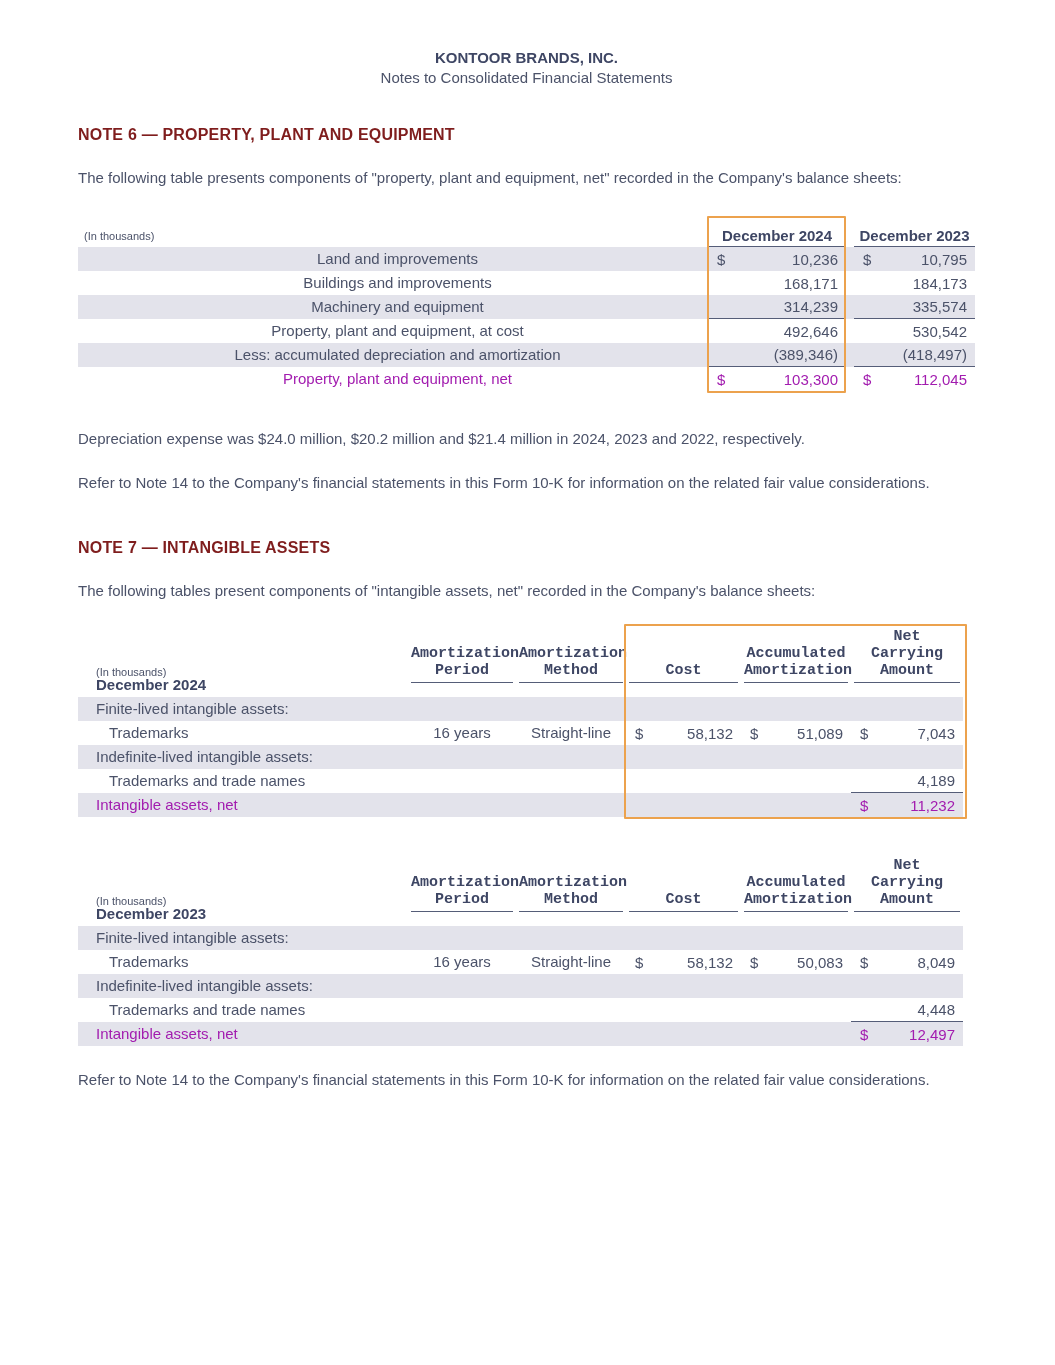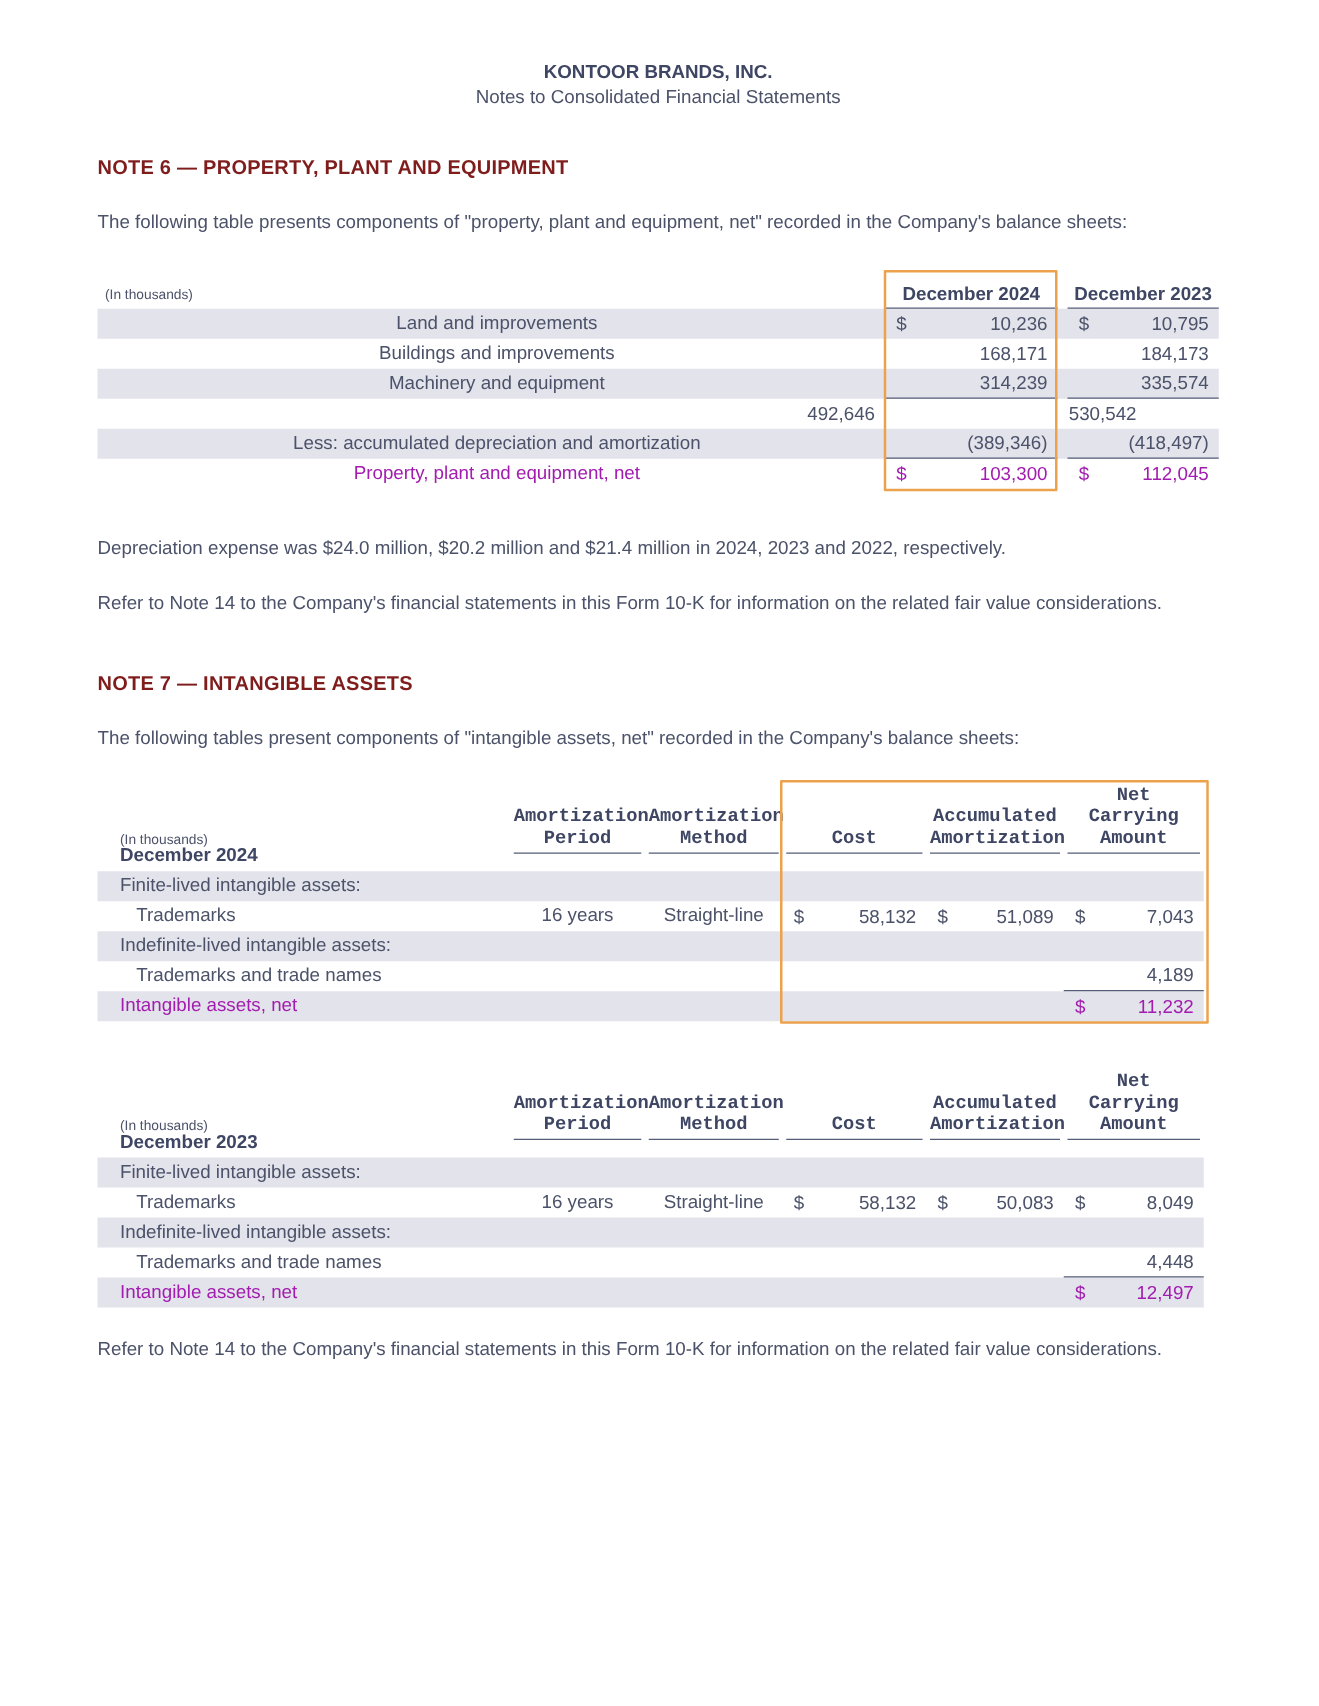--- a/index.html
+++ b/index.html
@@ -119,20 +119,21 @@
               <span class="sym"></span>
               <span class="val">314,239</span>
             </div>
             <div></div>
             <div class="money rule">
               <span class="sym"></span>
               <span class="val">335,574</span>
             </div>
           </div>
           <div class="t1-row">
+            <div class="t1-lbl">Property, plant and equipment, at cost</div>
             <div class="money">
               <span class="sym"></span>
               <span class="val">492,646</span>
             </div>
             <div></div>
             <div class="money">
               <span class="sym"></span>
               <span class="val">530,542</span>
             </div>
           </div>

